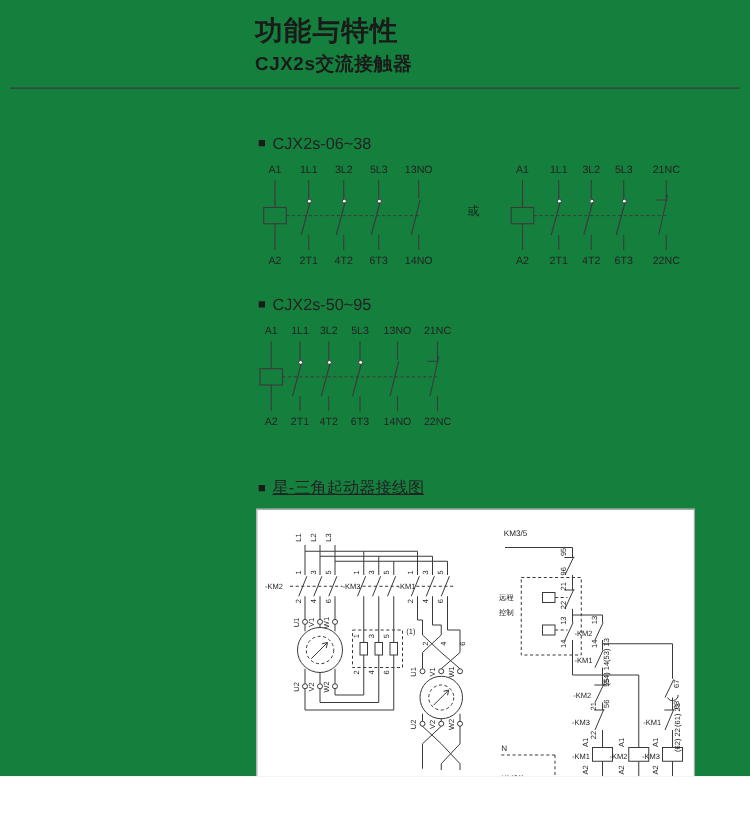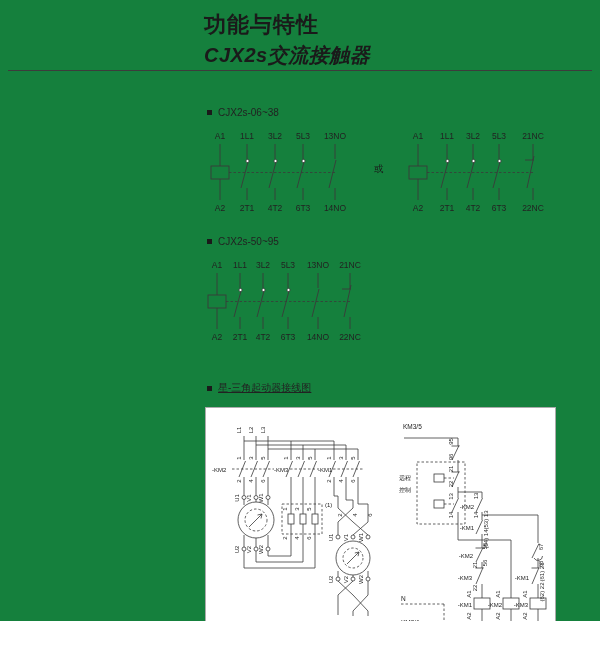--- a/index.html
+++ b/index.html
@@ -1,24 +1,24 @@
 <!DOCTYPE html>
 <html><head>
 <meta charset="utf-8">
 <style>
   html,body{margin:0;padding:0;background:#fff;}
   #page{position:relative;width:600px;height:621px;background:#15803d;overflow:hidden;
         font-family:"Liberation Sans","DejaVu Sans",sans-serif;color:#1a1a1a;}
   .abs{position:absolute;}
   #title{left:204px;top:10px;font-size:22px;font-weight:bold;letter-spacing:1px;}
-  #subtitle{left:204px;top:42px;font-size:20px;font-weight:bold;letter-spacing:0.5px;font-style:italic;}
+  #subtitle{left:204px;top:42px;font-size:15px;font-weight:bold;letter-spacing:0.5px;}
   #rule{left:8px;top:70px;width:584px;height:1px;background:#3c3c3c;}
   #banner{left:199px;top:84px;width:393px;height:17px;background:#c5242b;color:#fff;
           font-size:10.5px;line-height:17px;padding-left:7px;box-sizing:border-box;}
-  .bullet{font-size:10px;color:#222;display:flex;align-items:center;text-align:center;}
+  .bullet{font-size:13px;color:#222;display:flex;align-items:center;text-align:center;}
   .bullet .sq{width:5px;height:5px;background:#1a1a1a;margin-right:6px;flex:0 0 auto;}
   #b1{left:207px;top:107px;}
   #b2{left:207px;top:236px;}
   #b3{left:207px;top:381px;text-decoration:underline;}
   #or{left:374px;top:163px;font-size:9.5px;}
   #sdbox{left:205px;top:407px;width:351px;height:242px;border:1px solid #ababab;box-sizing:border-box;background:#fff;}
   svg{display:block;}
   svg text{fill:#222;font-family:"Liberation Sans","DejaVu Sans",sans-serif;}
   .lbl{font-size:8.5px;}
   .t6{font-size:6px;}

